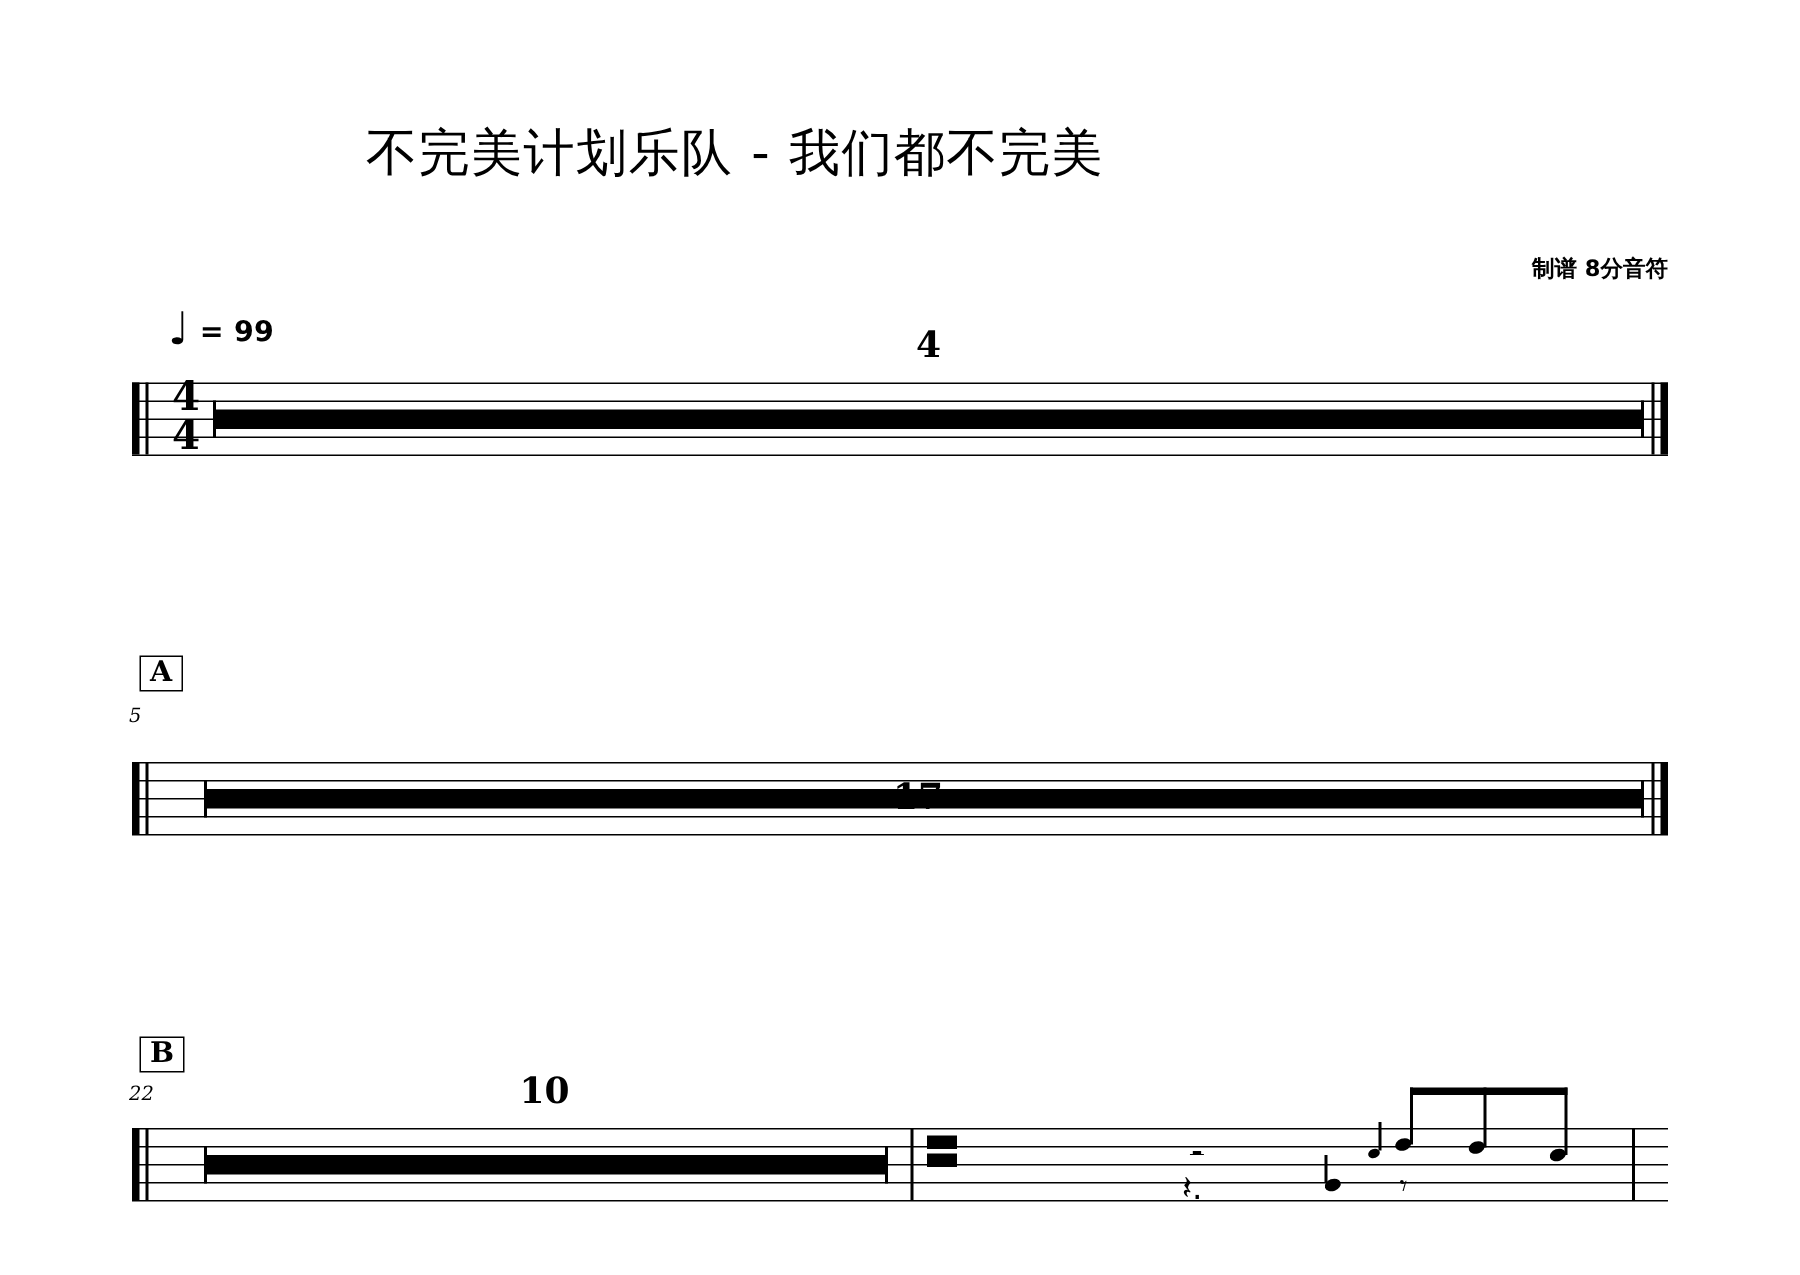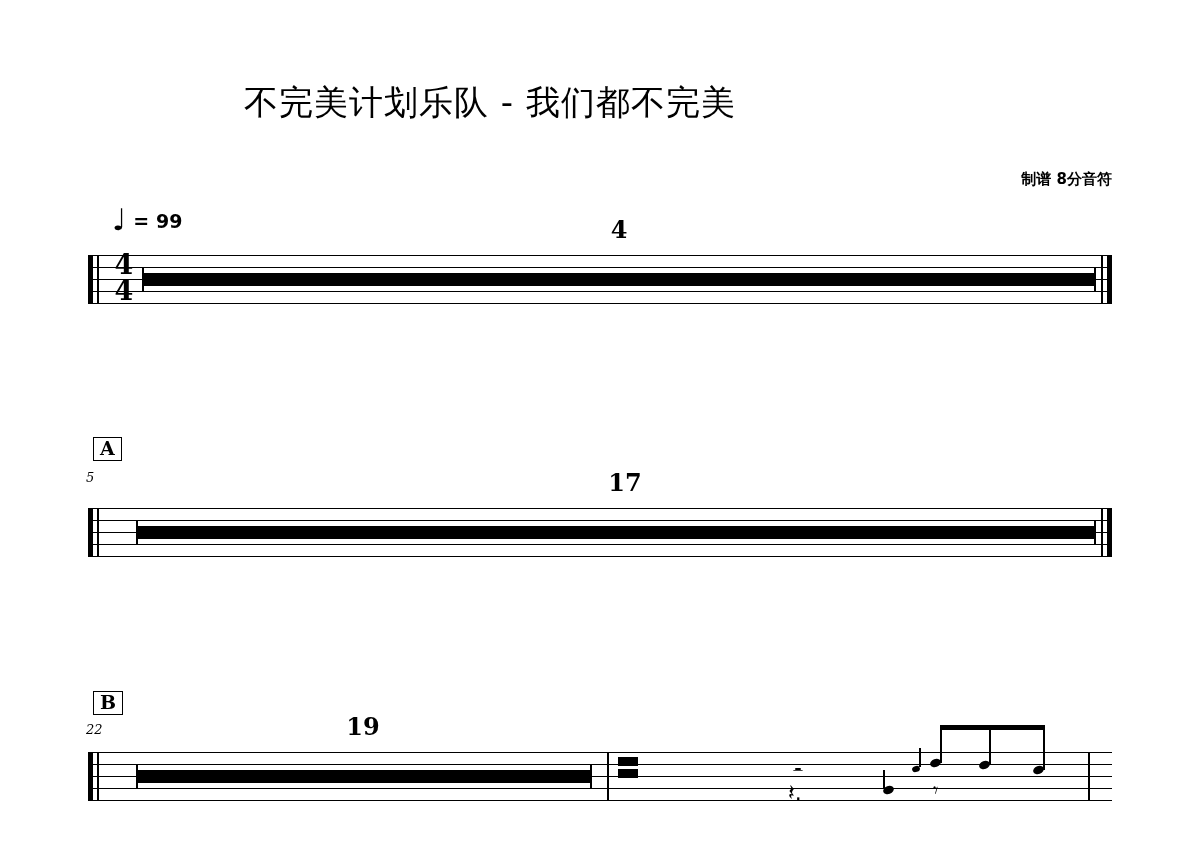--- a/index.html
+++ b/index.html
@@ -284,21 +284,21 @@
     <div class="line l4"></div>
     <div class="line l5"></div>
   </div>
 
   <div class="barline-left">
     <div class="thick"></div>
     <div class="thin"></div>
   </div>
 
   <div class="mm-rest" style="left:48px; width:960px;"></div>
-  <div class="mm-count" style="left:497px;">17</div>
+  <div class="mm-count" style="left:484px;margin-top:48px;">17</div>
 
   <div class="barline-right" style="left:1013px;">
     <div class="thin"></div>
     <div class="thick"></div>
   </div>
 </div>
 
 <div class="rehearsal" style="top:691px; left:93px;">B</div>
 <div class="measure-num" style="top:722px; left:86px;text-align:right;">22</div>
 
@@ -310,21 +310,21 @@
     <div class="line l4"></div>
     <div class="line l5"></div>
   </div>
 
   <div class="barline-left">
     <div class="thick"></div>
     <div class="thin"></div>
   </div>
 
   <div class="mm-rest" style="left:48px; width:456px;"></div>
-  <div class="mm-count" style="left:235px;">19</div>
+  <div class="mm-count" style="left:235px;">10</div>
 
   <div class="barline-single" style="left:519px;"></div>
 
   <div class="bar-rest" style="left:530px; top:5px;"></div>
   <div class="bar-rest" style="left:530px; top:17px;"></div>
 
   <div class="flag-rest" style="left:705px; top:6px;">𝄼</div>
 
   <div class="flag-rest" style="left:700px; top:30px; font-size:22px;">𝄽.</div>
 

